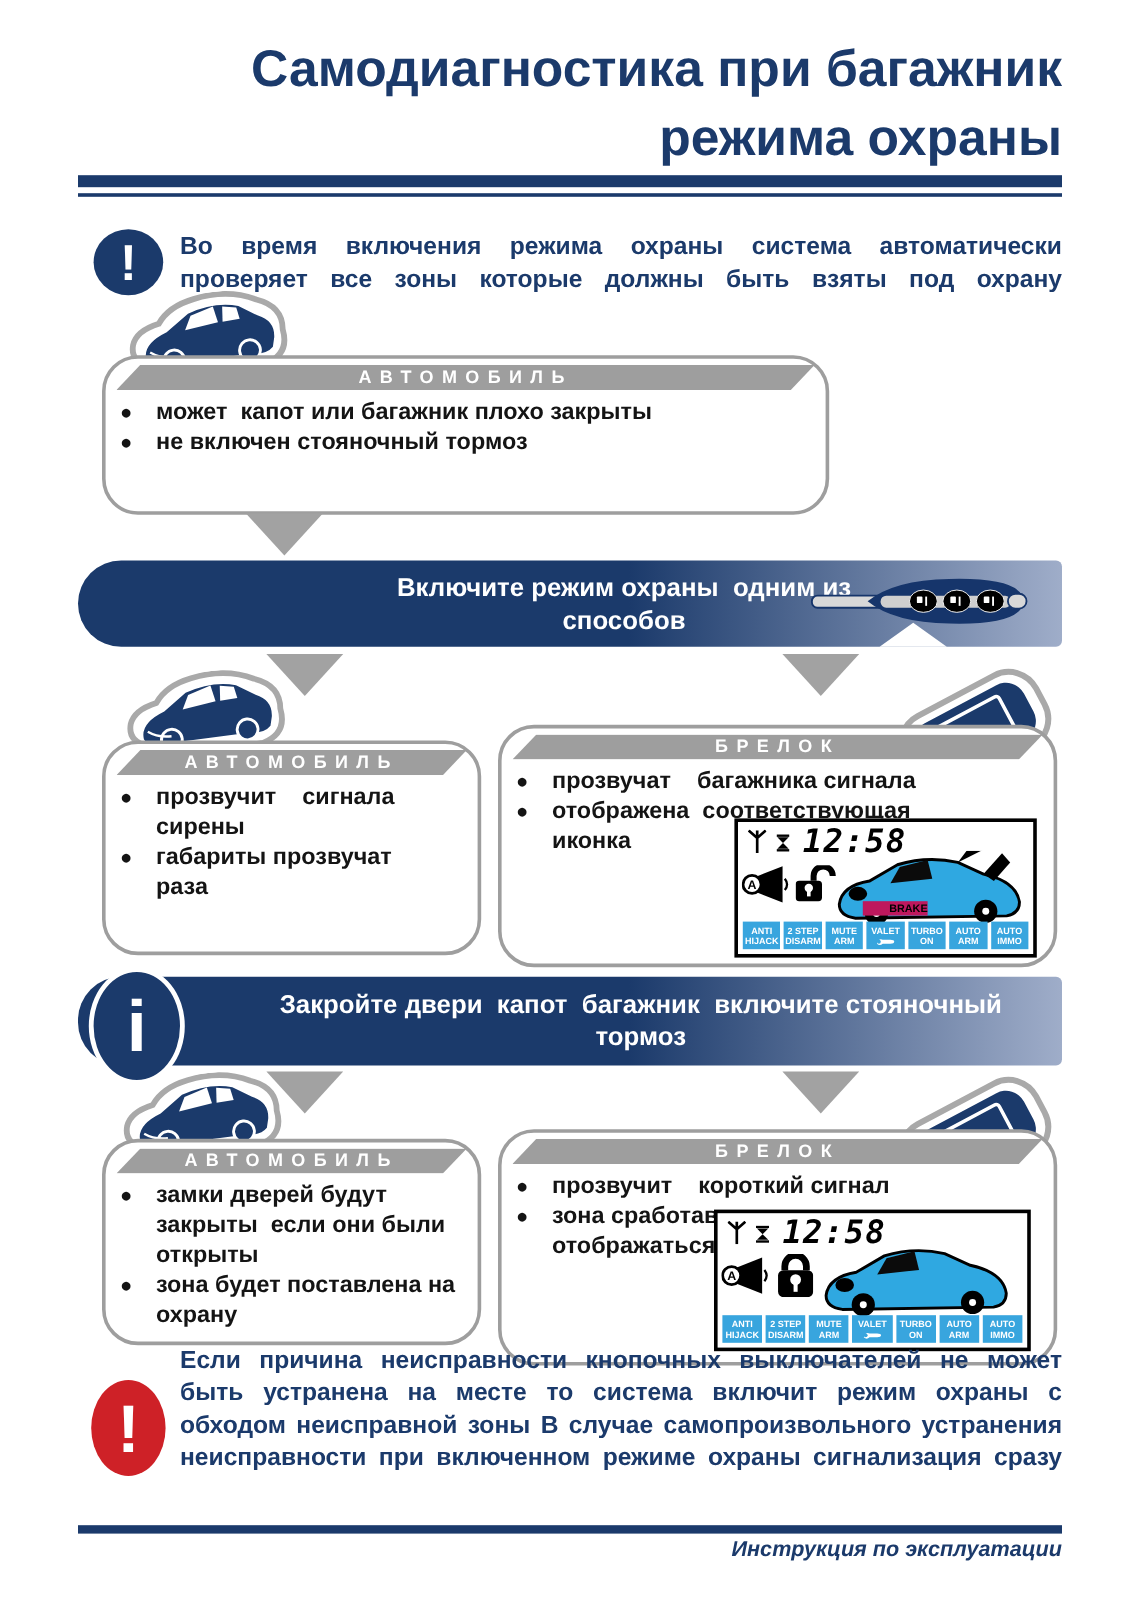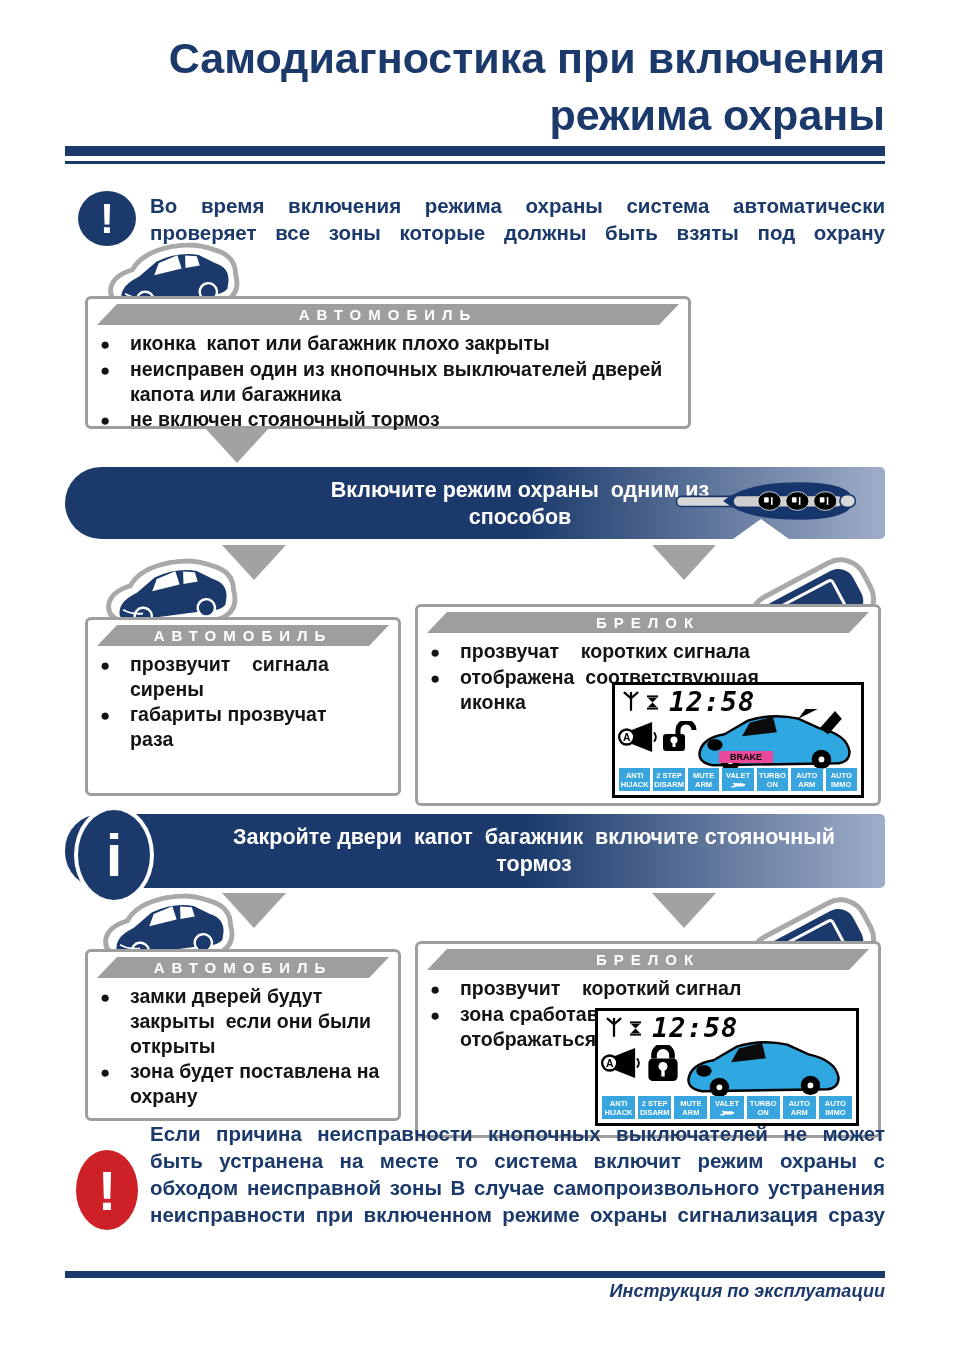--- a/index.html
+++ b/index.html
@@ -19,21 +19,21 @@
   .warn1{left:78px;top:191px;width:58px;height:55px;background:#1b3a6b;font-size:42px;}
   .warn2{left:76px;top:1150px;width:62px;height:80px;background:#ce2127;font-size:56px;}
   .info-oval{left:74px;top:806px;width:72px;height:90px;background:#1b3a6b;
              border:4px solid #fff;font-size:60px;font-style:normal;}
 
   
   .note{color:#1b3a6b;font-weight:bold;font-size:20.5px;line-height:27px;}
   .jline{text-align:justify;text-align-last:justify;}
 
   
-  .box{border:3px solid #9e9e9e;border-radius:6px;background:#fff;}
+  .box{border:3px solid #9e9e9e;border-radius:30px;background:#fff;}
   .bhead{margin:5px 9px 0 9px;height:21px;background:#9e9e9e;color:#fff;
          font-weight:bold;font-size:15px;letter-spacing:7px;text-align:center;
          line-height:21px;clip-path:polygon(20px 0,100% 0,calc(100% - 20px) 100%,0 100%);}
   .bullets{padding:6px 8px 0 12px;}
   .bullet{display:flex;color:#141414;font-weight:bold;font-size:19.5px;line-height:25px;}
   .bullet .dot{width:30px;flex:0 0 30px;}
   .bullet .dot::before{content:"\25CF";font-size:17px;}
   .bullet .btxt{white-space:pre-wrap;flex:1;}
 
   
@@ -56,22 +56,22 @@
   .badge{flex:1;background:#38a5de;color:#fff;text-align:center;font-weight:bold;
          font-size:7.5px;line-height:9px;padding:3px 0 2px 0;}
   .badge span{display:block;}
   .badge svg{display:block;margin:0 auto;}
 
   
   .footer-rule{left:65px;top:1271px;width:820px;height:7px;background:#1b3a6b;}
   .footer-text{left:65px;top:1281px;width:820px;text-align:right;color:#1b3a6b;
                font-weight:bold;font-style:italic;font-size:18px;}
 
-  .brake-label{position:absolute;background:#ec4899;color:#000;font-weight:bold;
-               font-size:9px;line-height:12px;text-align:center;}
+  .brake-label{position:absolute;background:#be185d;color:#000;font-weight:bold;
+               font-size:9px;line-height:12px;text-align:right;}
 </style>
 </head>
 <body>
 
 <svg width="0" height="0" style="position:absolute">
   <defs>
     <symbol id="sym-car" viewBox="0 0 140 80">
       <path d="M18,58 Q2,52 6,38 Q10,26 30,22 Q40,8 62,4 Q92,-2 116,10 Q138,18 136,38 Q140,60 118,66 L40,70 Q24,70 18,58 Z" fill="#fff" stroke="#a9a9a9" stroke-width="5"></path>
       <path d="M16,52 Q14,38 36,30 L56,16 Q80,8 100,14 L116,24 Q130,30 128,44 L126,52 Q120,58 108,56 L30,58 Q18,58 16,52 Z" fill="#1b3a6b"></path>
       <polygon points="58,18 78,12 81,26 52,30" fill="#fff"></polygon>
@@ -151,46 +151,41 @@
     <symbol id="sym-wrench" viewBox="0 0 22 10">
       <path d="M2,8 Q4,2 8,4 L16,4 Q20,4 20,6 Q20,8 16,8 L8,8 Q5,11 2,8 Z" fill="#fff"></path>
       <circle cx="4" cy="6" r="2" fill="#38a5de"></circle>
     </symbol>
   </defs>
 </svg>
 
 <div class="page">
 
   <div class="abs title">
-    <div>Самодиагностика при включения</div>
+    <div>Самодиагностика при багажник</div>
     <div>режима охраны</div>
   </div>
   <div class="abs rule-thick"></div>
   <div class="abs rule-thin"></div>
 
   <div class="abs oval-icon warn1">!</div>
   <div class="abs note" style="left:150px;top:192px;width:735px;">
     <div class="jline">Во время включения режима охраны система автоматически</div>
     <div class="jline">проверяет все зоны  которые должны быть взяты под охрану</div>
   </div>
 
   <svg class="abs" style="left:105px;top:244px;width:135px;height:78px;transform:rotate(-6deg);">
       <use href="#sym-car"></use>
     </svg>
   <div class="abs box" style="left:85px;top:296px;width:600px;height:127px;">
     <div class="bhead">АВТОМОБИЛЬ</div>
     <div class="bullets">
       <div class="bullet">
           <span class="dot"></span>
-          <span class="btxt">иконка  капот или багажник плохо закрыты</span>
-        </div>
-      <div class="bullet">
-          <span class="dot"></span>
-          <span class="btxt">неисправен один из кнопочных выключателей дверей
-капота или багажника</span>
+          <span class="btxt">может  капот или багажник плохо закрыты</span>
         </div>
       <div class="bullet">
           <span class="dot"></span>
           <span class="btxt">не включен стояночный тормоз</span>
         </div>
     </div>
   </div>
   <div class="abs arr-down" style="left:205px;top:428px;"></div>
 
   <div class="abs banner" style="left:65px;top:467px;width:820px;">
@@ -225,21 +220,21 @@
   </div>
 
   <svg class="abs" style="left:737px;top:552px;width:150px;height:115px;">
       <use href="#sym-fob"></use>
     </svg>
   <div class="abs box" style="left:415px;top:604px;width:460px;height:196px;">
     <div class="bhead">БРЕЛОК</div>
     <div class="bullets">
       <div class="bullet">
           <span class="dot"></span>
-          <span class="btxt">прозвучат    коротких сигнала</span>
+          <span class="btxt">прозвучат    багажника сигнала</span>
         </div>
       <div class="bullet">
           <span class="dot"></span>
           <span class="btxt">отображена  соответствующая
 иконка</span>
         </div>
     </div>
   </div>
 
   <div class="abs lcd" style="left:612px;top:682px;width:246px;height:110px;">

